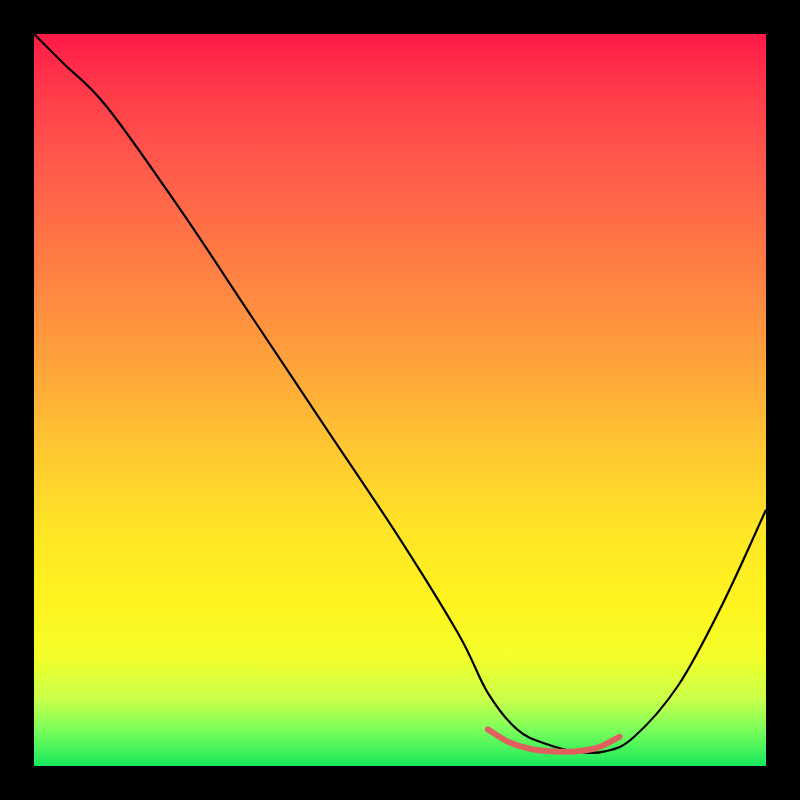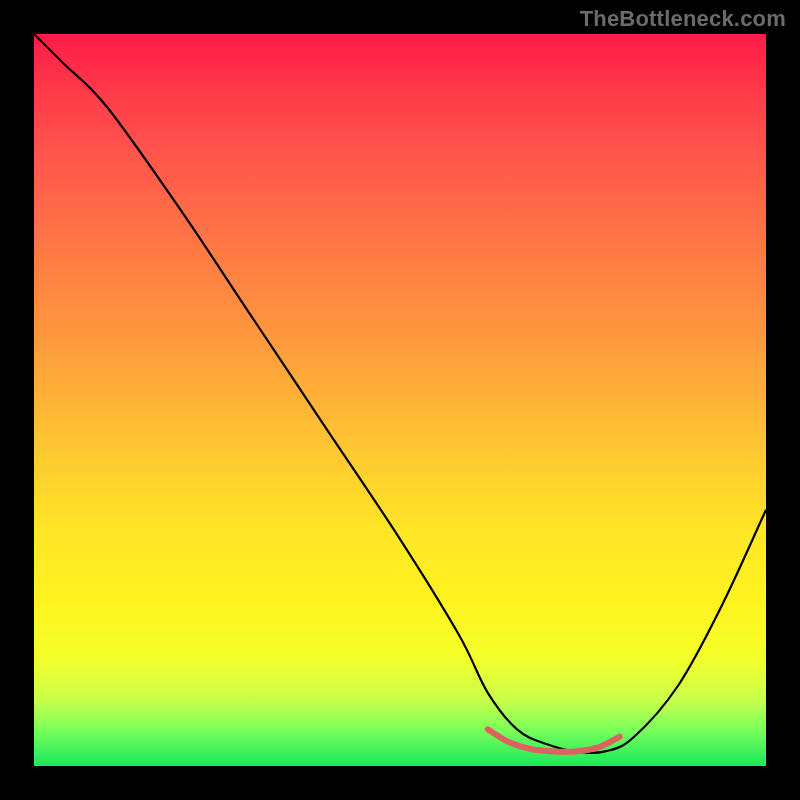--- a/index.html
+++ b/index.html
@@ -73,14 +73,13 @@
 <div class="frame">
 
   <div class="plot">
     <div class="gradient"></div>
     <svg class="curve" viewBox="0 0 732 732" preserveAspectRatio="none">
       <path id="black-path" fill="none" stroke="#000000" stroke-width="2.2" d="M0.0 0.0 C5.3 5.3, 16.1 16.1, 29.3 29.3 C42.5 42.5, 52.1 46.8, 73.2 73.2 C94.3 99.6, 120.0 137.5, 146.4 175.7 C172.8 213.9, 193.2 246.0, 219.6 285.5 C246.0 325.0, 266.4 355.8, 292.8 395.3 C319.2 434.8, 342.3 468.2, 366.0 505.1 C389.7 542.0, 408.7 572.6, 424.6 600.2 C440.4 627.9, 443.3 641.7, 453.8 658.8 C464.4 675.9, 472.6 686.2, 483.1 695.4 C493.7 704.6, 501.9 706.1, 512.4 710.0 C522.9 714.0, 531.1 716.0, 541.7 717.4 C552.2 718.7, 560.4 720.0, 571.0 717.4 C581.5 714.7, 587.1 714.6, 600.2 702.7 C613.4 690.9, 628.3 675.2, 644.2 651.5 C660.0 627.8, 672.3 602.6, 688.1 571.0 C703.9 539.3, 724.1 492.9, 732.0 475.8"></path>
       <path id="red-path" fill="none" stroke="#e06060" stroke-width="6" stroke-linecap="round" d="M453.8 695.4 C457.8 697.8, 467.9 705.0, 475.8 708.6 C483.7 712.1, 489.9 713.6, 497.8 715.2 C505.7 716.7, 511.8 717.0, 519.7 717.4 C527.6 717.8, 533.8 718.0, 541.7 717.4 C549.6 716.7, 555.7 716.3, 563.6 713.7 C571.5 711.1, 581.6 704.7, 585.6 702.7"></path>
     </svg>
   </div>
 
-  <div class="watermark">TheBottleneck.com</div>
 </div>
 
 </body></html>

